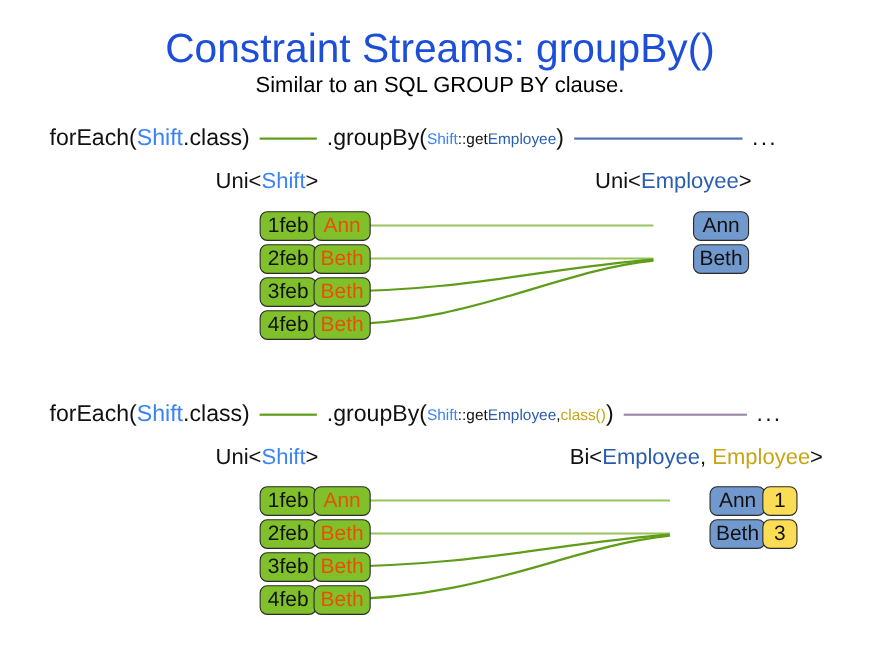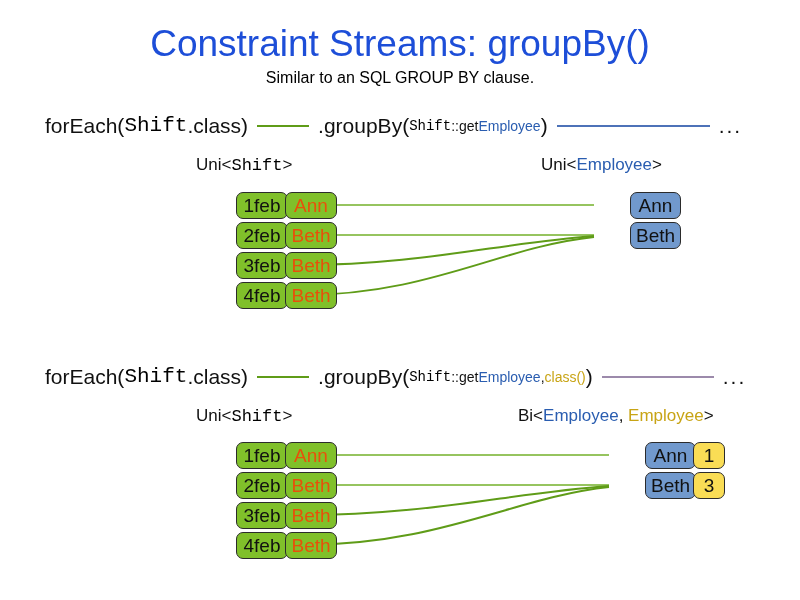--- a/index.html
+++ b/index.html
@@ -33,40 +33,40 @@
     line-height: 44px;
     color: #1d4ed8;
     white-space: nowrap;
   }
   .subtitle {
     position: absolute;
     left: 0;
     top: 68px;
     width: 800px;
     text-align: center;
-    font-size: 16px;
+    font-size: 20px;
     line-height: 20px;
     color: #000;
   }
 
   
   .coderow {
     position: absolute;
     height: 26px;
     display: flex;
     align-items: center;
     white-space: nowrap;
     font-size: 21px;
     line-height: 26px;
     color: #111;
   }
   .coderow .small {
     font-size: 14px;
   }
-  .g  { color: #000000; font-family: Liberation Mono, monospace; }
+  .g  { color: #3b82f6; }
   .b  { color: #2a5db0; }
   .y  { color: #c8a415; }
   .k  { color: #111111; }
 
   .wire {
     display: inline-block;
     height: 0;
     border-top: 2px solid #5f9c18;
     margin: 0 9px;
     vertical-align: middle;
@@ -74,21 +74,21 @@
   .wire.purple { border-top-color: #9c8aab; }
   .ellipsis {
     font-size: 21px;
     letter-spacing: 2px;
     color: #111;
   }
 
   
   .typelabel {
     position: absolute;
-    font-size: 17px;
+    font-size: 20px;
     line-height: 24px;
     white-space: nowrap;
     color: #111;
   }
 
   
   .boxgroup { position: absolute; }
 
   .shiftrow {
     position: absolute;

